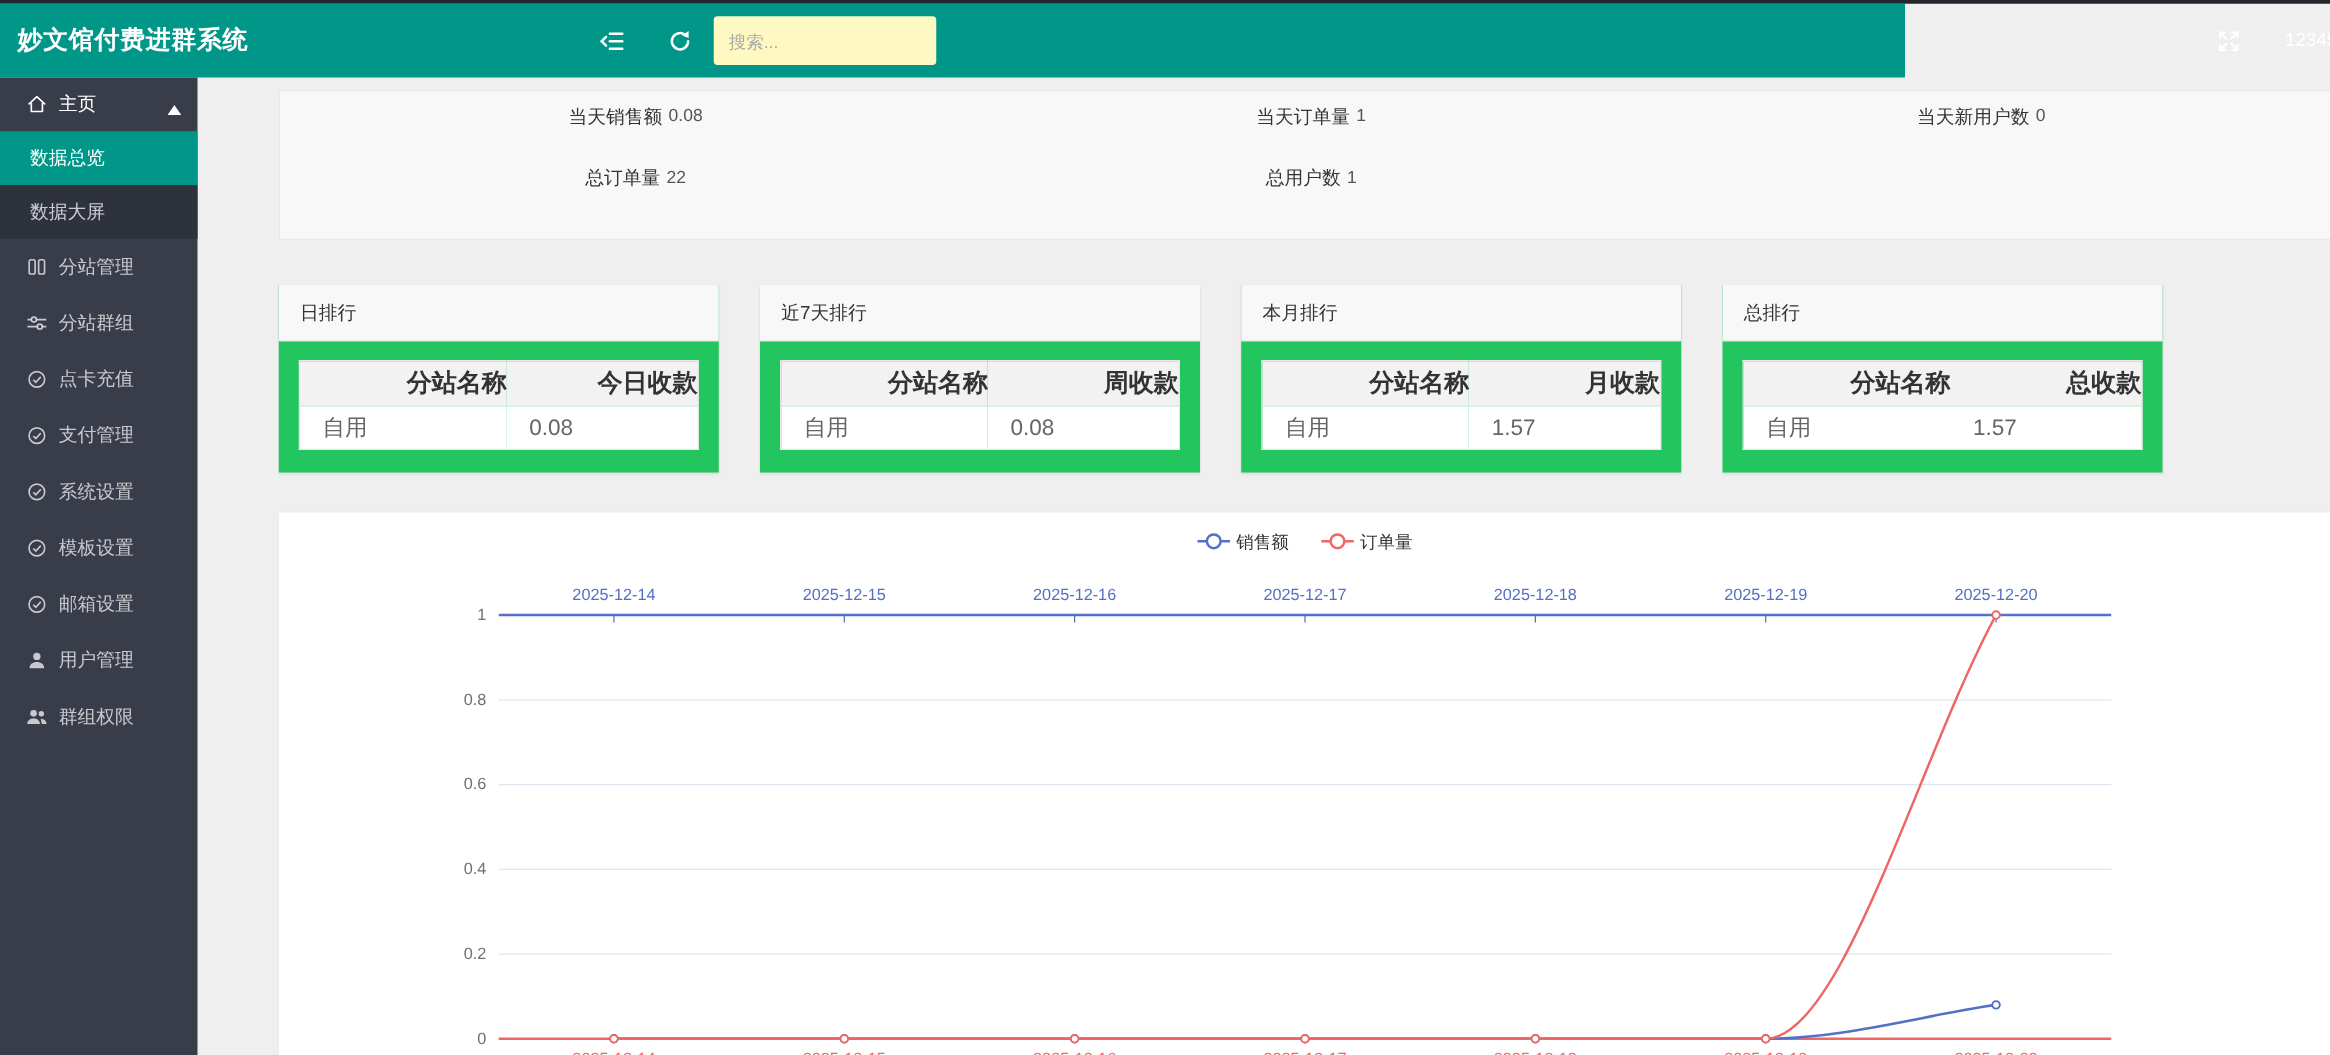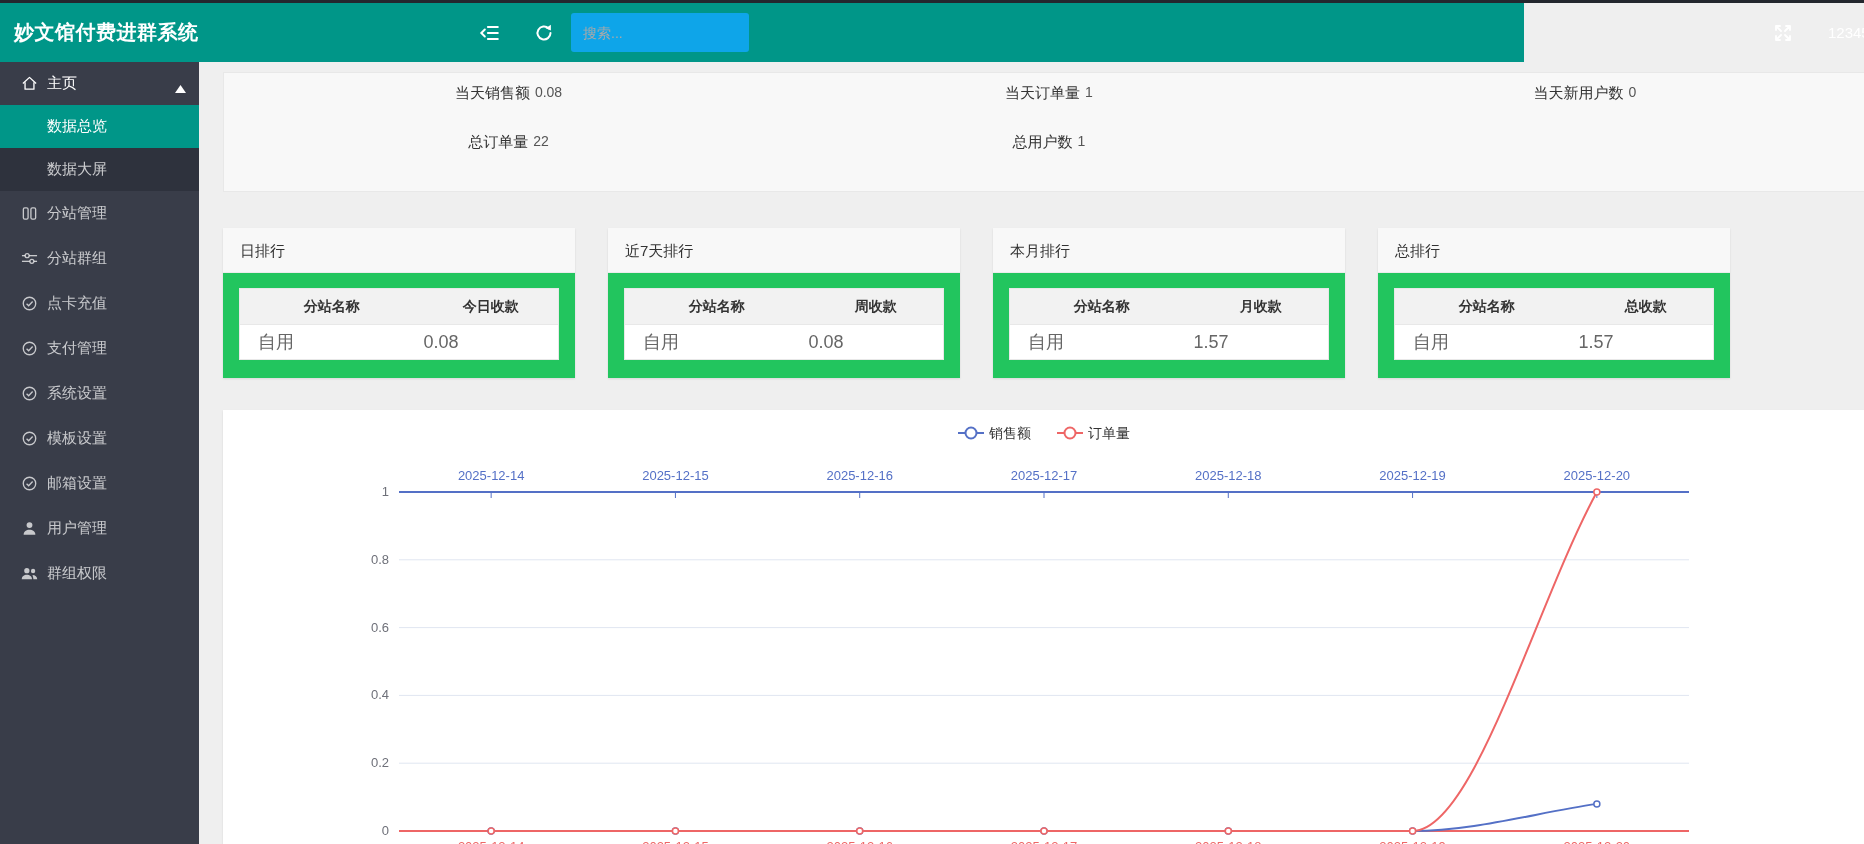--- a/index.html
+++ b/index.html
@@ -19,41 +19,41 @@
     position:absolute; left:14px; top:0; height:59px; line-height:59px;
     color:#fff; font-size:20px; font-weight:bold; letter-spacing:.5px;
   }
   .hicon { position:absolute; top:19px; width:22px; height:22px; color:#fff; cursor:pointer; }
   .hicon svg { width:100%; height:100%; display:block; }
   .icon-menu { left:478px; }
   .icon-refresh { left:534px; top:20px; width:20px; height:20px; }
   .icon-fullscreen { left:1773px; top:20px; width:20px; height:20px; }
   .search-box {
     position:absolute; left:571px; top:10px; width:178px; height:39px;
-    background:#0ea5e9; border:none; border-radius:3px; outline:none;
+    background:#fef9c3; border:none; border-radius:3px; outline:none;
     padding:0 12px; font-size:14px; color:#333;
     font-family:"Liberation Sans","DejaVu Sans",sans-serif;
   }
   .search-box::placeholder { color:#a9a9a9; }
   .header .username {
     position:absolute; left:1828px; top:0; height:59px; line-height:59px;
     color:#fff; font-size:15px; cursor:pointer; white-space:nowrap;
   }
 
   
-  .sidebar { position:absolute; left:0; top:62px; width:199px; height:782px; background:#393D49;text-align:center; }
+  .sidebar { position:absolute; left:0; top:62px; width:158px; height:782px; background:#393D49;text-align:center; }
   .nav-row {
     position:relative; height:43px; display:flex; align-items:center;
     color:rgba(255,255,255,.72); font-size:15px; cursor:pointer;
   }
   .nav-row .nicon { width:17px; height:17px; margin-left:21px; margin-right:9px; flex:0 0 auto; }
   .nav-row .nicon svg { width:100%; height:100%; display:block; }
   .nav-parent-home { color:#fff; }
   .nav-arrow { position:absolute; right:13px; top:17px; width:11px; height:8px; }
-  .nav-sub { padding-left:47px; height:43px; display:flex; align-items:center;
+  .nav-sub { padding-left:24px; height:43px; display:flex; align-items:center;
     color:rgba(255,255,255,.75); font-size:15px; cursor:pointer; background:#2e323d; }
   .nav-sub.active { background:#009688; color:#fff; }
   .nav-item { height:45px; }
 
   
   .stats-panel {
     position:absolute; left:223px; top:72px; width:1643px; height:120px;
     background:#f8f8f8; border:1px solid #e8e8e8;
     display:grid; grid-template-columns:541px 540px 1fr; grid-template-rows:1fr 1fr;
     padding:11px 14px 9px 14px;
@@ -65,22 +65,22 @@
   
   .rank-cards { position:absolute; left:223px; top:228px; display:flex; gap:33px; }
   .rank-card { width:352px; height:150px; background:#22c55e; box-shadow:0 1px 2px rgba(0,0,0,.1); }
   .rank-card-header {
     height:45px; line-height:45px; padding:0 17px; background:#f8f8f8;
     border-bottom:1px solid #ececec; font-size:15px; color:#333;
   }
   .rank-card-body { padding:15px 16px; }
   .rank-table { width:100%; border-collapse:collapse; border:1px solid #e8e8e8; }
   .rank-table th {
-    background:#f2f2f2; height:36px; text-align:center; padding-left:18px;
-    font-size:14px; color:#333; font-weight:bold; border-bottom:1px solid #e8e8e8;
+    background:#f2f2f2; height:36px; text-align:right; padding-left:18px;
+    font-size:20px; color:#333; font-weight:bold; border-bottom:1px solid #e8e8e8;
   }
   .rank-table td { height:35px; padding-left:18px; font-size:18px; color:#666; background:#fff; }
 
   
   .chart-card {
     position:absolute; left:223px; top:410px; width:1643px; height:470px;
     background:#fff; box-shadow:0 1px 2px rgba(0,0,0,.1);
   }
   .chart-card svg { display:block; }
   .chart-text { font-family:"Liberation Sans","DejaVu Sans",sans-serif; }

